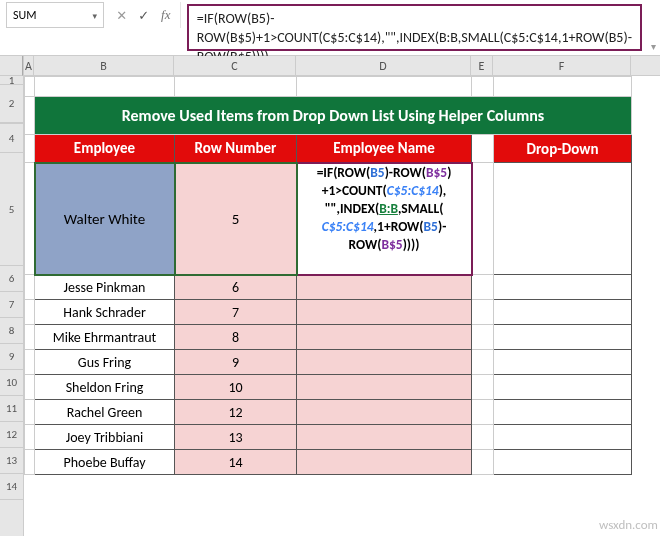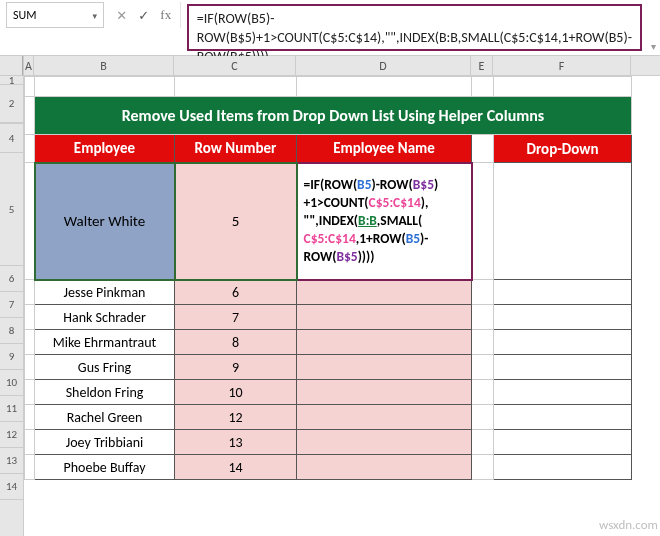--- a/index.html
+++ b/index.html
@@ -27,21 +27,21 @@
       width: 100px;
       height: 26px;
       margin: 2px 4px 2px 6px;
       border: 1px solid #ccc;
     }
     .namebox { flex: 1; padding: 0 6px; font-size: 12px; }
     .dd-caret { width: 16px; text-align: center; color: #666; font-size: 9px; }
     .fb-btns { display: flex; align-items: center; gap: 6px; padding: 0 6px; border-right: 1px solid #e5e5e5; height: 26px; margin-top: 2px;}
     .fb-btn { color: #999; font-size: 13px; width: 16px; text-align: center; }
     .fb-btn.ok { color: #555; }
-    .fx { font-family: 'Times New Roman', serif; color: #777; font-size: 13px; }
+    .fx { font-style: italic; font-family: 'Times New Roman', serif; color: #777; font-size: 13px; }
     .formula-area {
       flex: 1;
       border: 2px solid #7b1d57;
       margin: 4px 18px 4px 6px;
       padding: 4px 8px;
       font-size: 14px;
       line-height: 1.35;
       color: #222;
       background: #fff;
     }
@@ -84,27 +84,27 @@
 
     
     .bigcell {
       background: #8fa3c7; color: #000; text-align: center; font-size: 15px;
       border: 2px solid #2f6b33 !important; height: 112px !important;
     }
     .bignum { background: #f6d3d3; text-align: center; font-size: 15px; border: 2px solid #2f6b33 !important; border-left: 1px solid #555 !important; }
 
     .d5cell {
       border: 2px solid #7b1d57 !important; background: #fff;
-      font-size: 13.5px; font-weight: bold; padding: 12px 6px !important;
-      vertical-align: top; line-height: 1.35;
+      font-size: 13.5px; font-weight: bold; padding: 0 6px !important;
+      vertical-align: top; line-height: 1.35; text-align: center;
     }
     .t-op { color: #000; font-weight: bold; }
     .t-b5 { color: #2e6fd6; }
     .t-abs { color: #7e2f9e; }
-    .t-rng { color: #ec4899; }
+    .t-rng { color: #3b82f6; font-style: italic; }
     .t-bb { color: #17803d; text-decoration: underline; }
     .t-num { color: #000; }
 
     .watermark {
       position: absolute; right: 2px; bottom: 4px; color: #bfbfbf; font-size: 13px;
     }
   </style>
 </head>
 <body>
 

